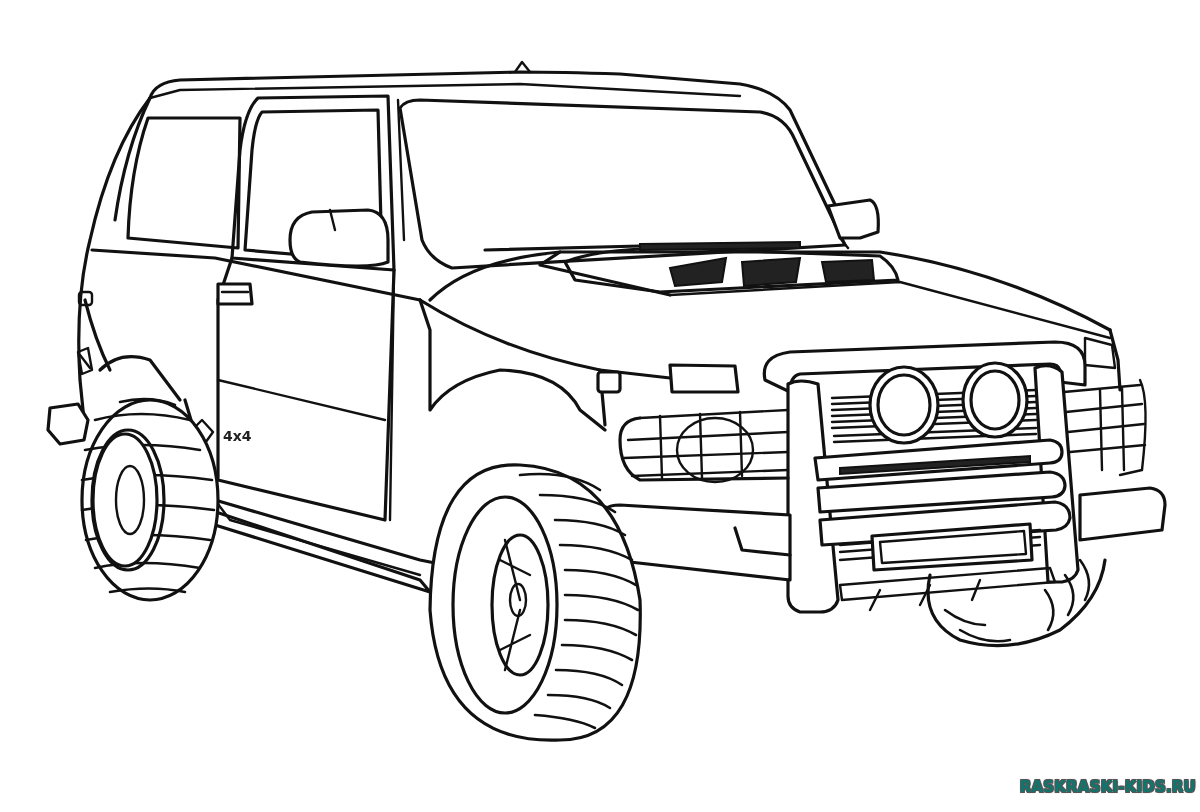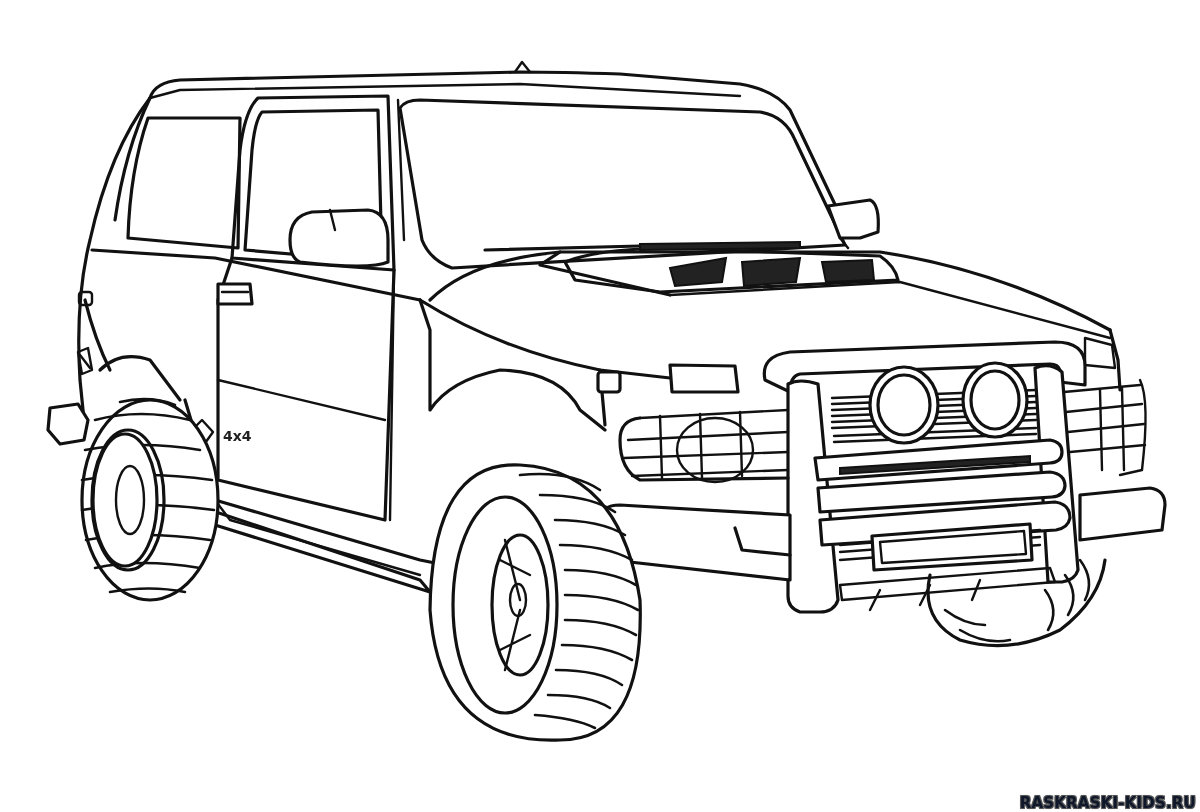--- a/index.html
+++ b/index.html
@@ -5,23 +5,23 @@
   html, body { margin: 0; padding: 0; background: #ffffff; }
   body { width: 1200px; height: 812px; overflow: hidden; position: relative; }
   .canvas { position: absolute; left: 0; top: 0; width: 1200px; height: 641px; }
   svg { display: block; }
   .ln { fill: none; stroke: #111; stroke-width: 3.2; stroke-linecap: round; stroke-linejoin: round; }
   .ln2 { fill: none; stroke: #111; stroke-width: 2.4; stroke-linecap: round; stroke-linejoin: round; }
   .fillw { fill: #fff; stroke: #111; stroke-width: 3.2; stroke-linejoin: round; }
   .dark { fill: #222; stroke: #111; stroke-width: 2; }
   .tread { fill: none; stroke: #111; stroke-width: 2.6; stroke-linecap: round; }
   .watermark {
-    position: absolute; right: 4px; bottom: 0;
+    position: absolute; right: 4px; bottom: 16px;
     font-family: "DejaVu Sans", sans-serif; font-weight: bold; font-size: 15px;
-    color: #0f172a; letter-spacing: 0.2px;
+    color: #0f766e; letter-spacing: 0.2px;
     text-shadow: -1px -1px 0 #555, 1px -1px 0 #555, -1px 1px 0 #555, 1px 1px 0 #555, 0 0 2px #333;
   }
 </style>
 </head>
 <body>
 
 <div class="canvas">
 <svg width="1200" height="812" viewBox="0 0 1200 812">
 
   <g>

